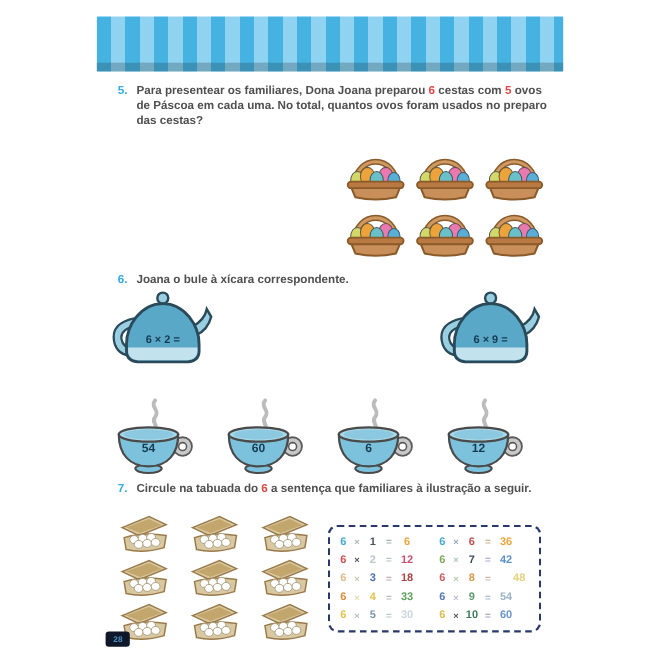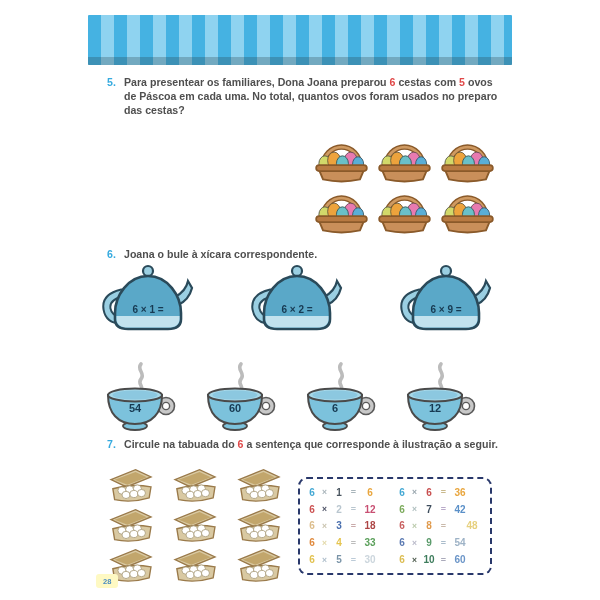--- a/index.html
+++ b/index.html
@@ -67,21 +67,21 @@
   .eq-row{display:flex;align-items:center;font-size:10px;font-weight:bold;height:16.5px;}
   .eq-row span{display:inline-block;text-align:center;}
   .eq-a{width:12px;}
   .eq-op{width:13px;font-size:8.5px;}
   .eq-b{width:16px;}
   .eq-eq{width:13px;font-size:9px;}
   .eq-r{width:20px;text-align:left;}
   
   .page-num{
     position:absolute;left:96px;top:574px;
-    background:#fef9c3;color:#4a8cc0;font-size:7.5px;font-weight:bold;
+    background:#0f172a;color:#4a8cc0;font-size:7.5px;font-weight:bold;
     padding:2.5px 7px;border-radius:3px;
   }
   .hidden-defs{position:absolute;width:0;height:0;overflow:hidden;}
 </style>
 </head>
 <body>
 
 <svg class="hidden-defs" xmlns="http://www.w3.org/2000/svg" aria-hidden="true">
   <defs>
     <g id="sym-basket">
@@ -162,38 +162,32 @@
       </svg>
     </div>
 
   <div class="question" style="left:107px;top:248px;width:396px;">
     <span class="q-num">6.</span>
     <div class="q-body">Joana o bule à xícara correspondente.</div>
   </div>
 
   <div class="teapots">
 
+
       <div class="teapot">
         <svg class="teapot-svg" viewBox="0 0 92 76">
           <use href="#sym-teapot"></use>
         </svg>
-        <span class="teapot-label">6 × 1 =</span>
+        <span class="teapot-label">6 × 2 =</span>
       </div>
 
       <div class="teapot">
         <svg class="teapot-svg" viewBox="0 0 92 76">
           <use href="#sym-teapot"></use>
         </svg>
-        <span class="teapot-label">6 × 2 =</span>
-      </div>
-
-      <div class="teapot">
-        <svg class="teapot-svg" viewBox="0 0 92 76">
-          <use href="#sym-teapot"></use>
-        </svg>
         <span class="teapot-label">6 × 9 =</span>
       </div>
 
     </div>
 
   <div class="cups">
 
       <div class="cup">
         <svg class="cup-svg" viewBox="0 0 78 76">
           <use href="#sym-cup"></use>
@@ -218,21 +212,21 @@
       <div class="cup">
         <svg class="cup-svg" viewBox="0 0 78 76">
           <use href="#sym-cup"></use>
         </svg>
         <span class="cup-value">12</span>
       </div>
     </div>
 
   <div class="question" style="left:107px;top:438px;width:396px;">
     <span class="q-num">7.</span>
-    <div class="q-body"><span>Circule na tabuada do </span><span class="hl-red">6</span><span> a sentença que corresponde à ilustração a seguir.</span></div>
+    <div class="q-body"><span>Circule na tabuada do </span><span class="hl-red">6</span><span> a sentença que familiares à ilustração a seguir.</span></div>
   </div>
 
   <div class="cartons">
 
       <svg class="carton-svg" viewBox="0 0 60 44">
         <use href="#sym-carton"></use>
       </svg>
 
       <svg class="carton-svg" viewBox="0 0 60 44">
         <use href="#sym-carton"></use>

